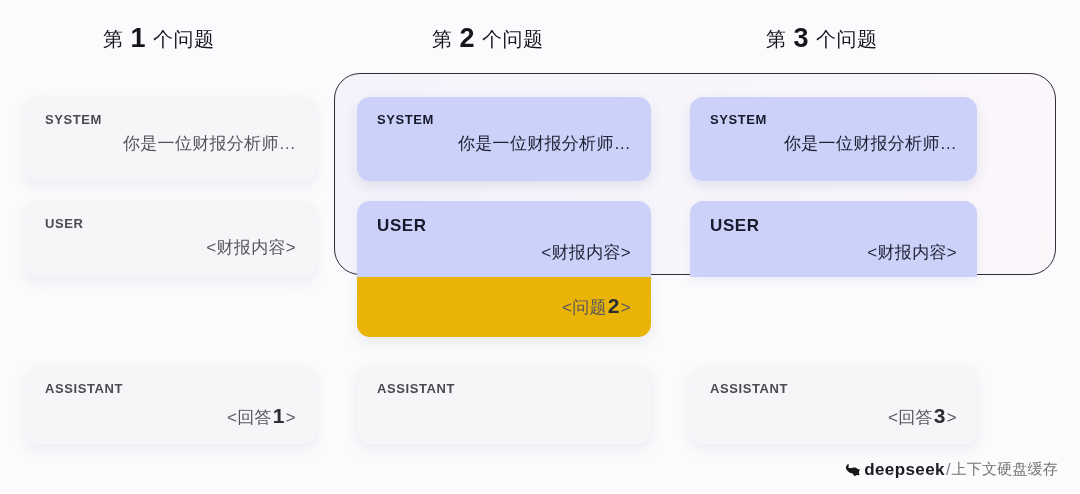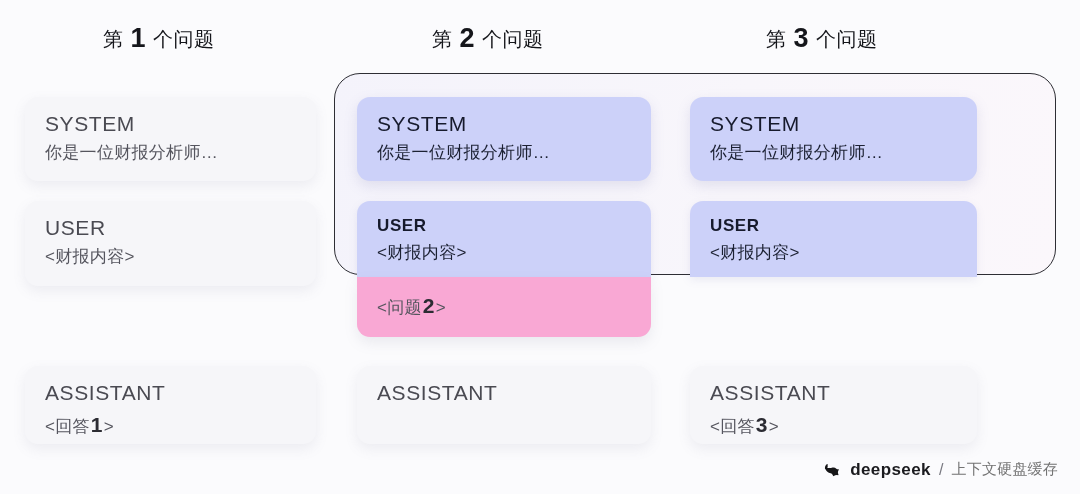--- a/index.html
+++ b/index.html
@@ -46,32 +46,33 @@
 
   
   .card {
     position: absolute;
     border-radius: 13px;
     padding: 15px 20px 16px 20px;
     background: #f6f6f9;
     box-shadow: 0 5px 13px rgba(120,120,150,.11);
   }
   .card .role {
-    font-size: 21px;
-    font-weight: normal;
+    font-size: 13px;
+    font-weight: bold;
     letter-spacing: .6px;
     color: #4a4a52;
     margin-bottom: 4px;
   }
   .card .line {
     font-size: 17px;
     color: #55555e;
     letter-spacing: .3px;
     line-height: 1.5;
     white-space: nowrap;
+    text-align: right;
   }
   .card .line .n {
     font-size: 21px;
     font-weight: bold;
     color: #2c2c33;
     padding: 0 1px;
   }
 
   
   .card.purple { background: #ccd1f9; box-shadow: 0 5px 13px rgba(120,120,180,.18); }
@@ -82,21 +83,21 @@
   .card.split { background: transparent; box-shadow: none; padding: 0; overflow: visible; }
   .card.split .top {
     background: #ccd1f9;
     border-radius: 13px 13px 0 0;
     padding: 15px 20px 11px 20px;
     box-shadow: 0 3px 9px rgba(120,120,180,.13);
   }
   .card.split .top .role { color: #161a2c; font-size: 17px; font-weight: bold; letter-spacing:.6px; margin-bottom:4px; }
   .card.split .top .line { color: #1c2133; }
   .card.split .bot {
-    background: #f9a8d4;
+    background: #eab308;
     border-radius: 0 0 13px 13px;
     padding: 13px 20px 16px 20px;
     box-shadow: 0 6px 13px rgba(120,120,150,.13);
   }
 
   
   .c1 { left: 25px;  width: 291px; }
   .c2 { left: 357px; width: 294px; }
   .c3 { left: 690px; width: 287px; }
 
@@ -123,21 +124,20 @@
     color: transparent;
     -webkit-text-fill-color: transparent;
   }
 
   
   .footer {
     position: absolute;
     right: 22px; bottom: 14px;
     display: flex;
     align-items: center;
-    gap: 7px;
     color: #1b1b1f;
     font-size: 16px;
     letter-spacing: .2px;
   }
   .footer .brand { font-weight: bold; font-size: 17px; letter-spacing: .4px; }
   .footer .sep { color: #7a7a82; margin: 0 1px; }
   .footer .tag { font-size: 15px; color: #737373; }
   .whale { display: block; }
 </style>
 </head>

